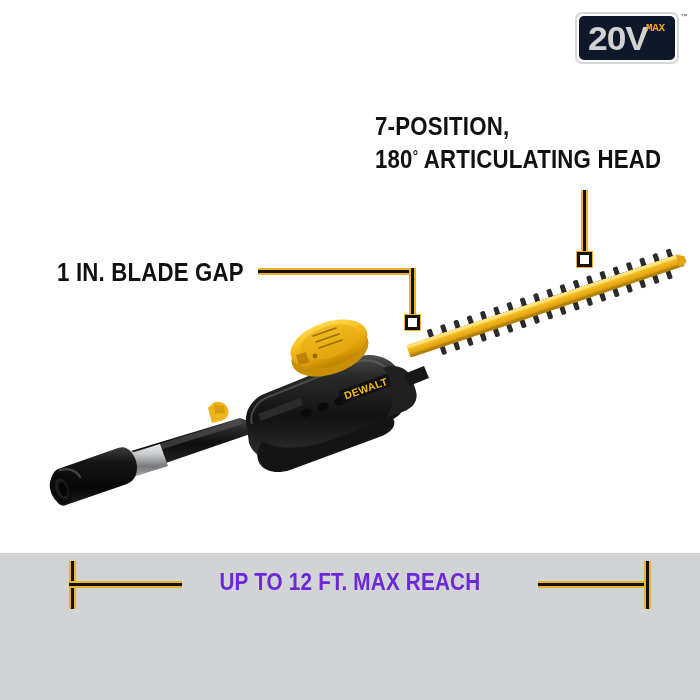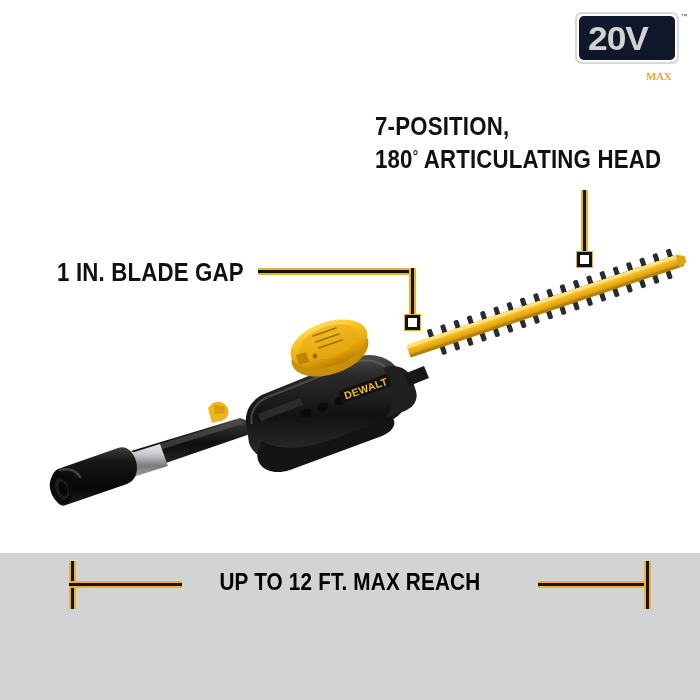--- a/index.html
+++ b/index.html
@@ -57,26 +57,25 @@
     letter-spacing: -1px;
     color: #d2d2d2;
     line-height: 38px;
     transform: scaleX(1.04);
     transform-origin: left top;
   }
   .badge-max {
     position: absolute;
     left: 67px;
     top: 6px;
-    font-family: Liberation Serif, serif;
+    font-family: Liberation Mono, monospace;
     font-weight: bold;
     font-size: 11px;
     color: #f0a81e;
     letter-spacing: -0.3px;
-    margin-top: 48px;
   }
   .badge-tm {
     position: absolute;
     left: 106px;
     top: 1px;
     font-size: 7px;
     font-weight: bold;
     color: #6d6d6d;
     font-family: "Liberation Sans", sans-serif;
   }
@@ -162,21 +161,21 @@
   }
   .dim-text {
     position: absolute;
     left: 0;
     top: 569px;
     width: 700px;
     text-align: center;
     font-family: "Liberation Sans", sans-serif;
     font-weight: bold;
     font-size: 23px;
-    color: #000000;
+    color: #6d28d9;
     letter-spacing: 0.2px;
   }
   .dim-text span {
     display: inline-block;
     transform: scaleX(0.9);
   }
   .dim-cap {
     position: absolute;
     width: 7px;
     height: 48px;

